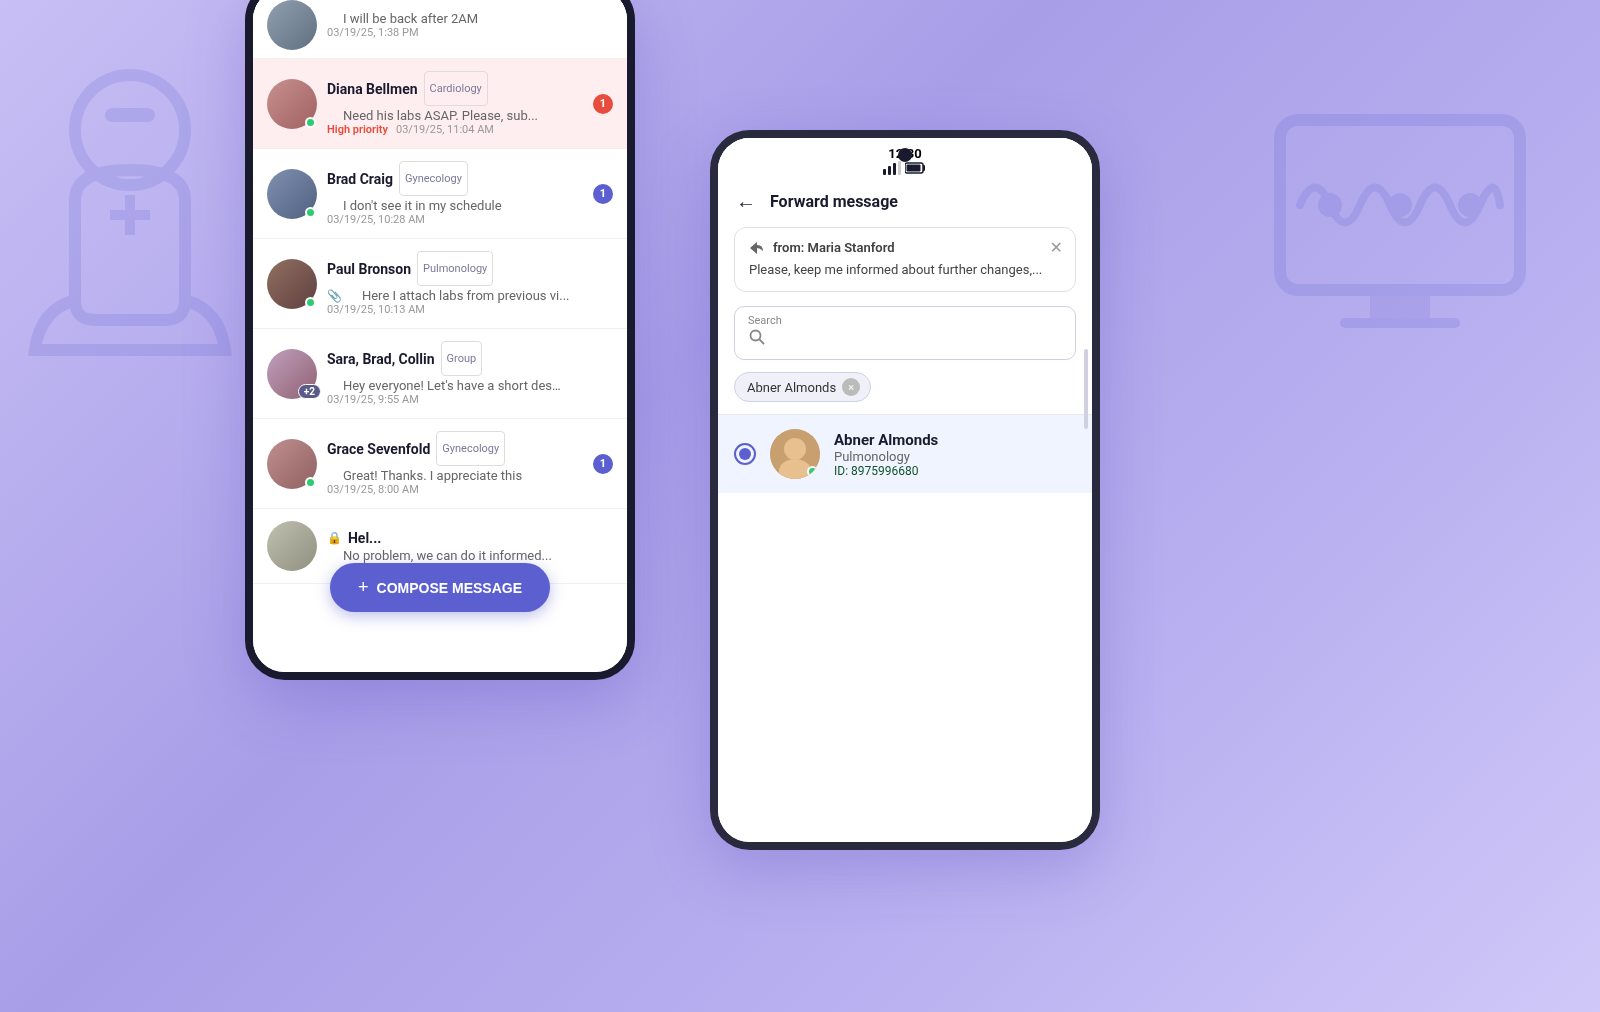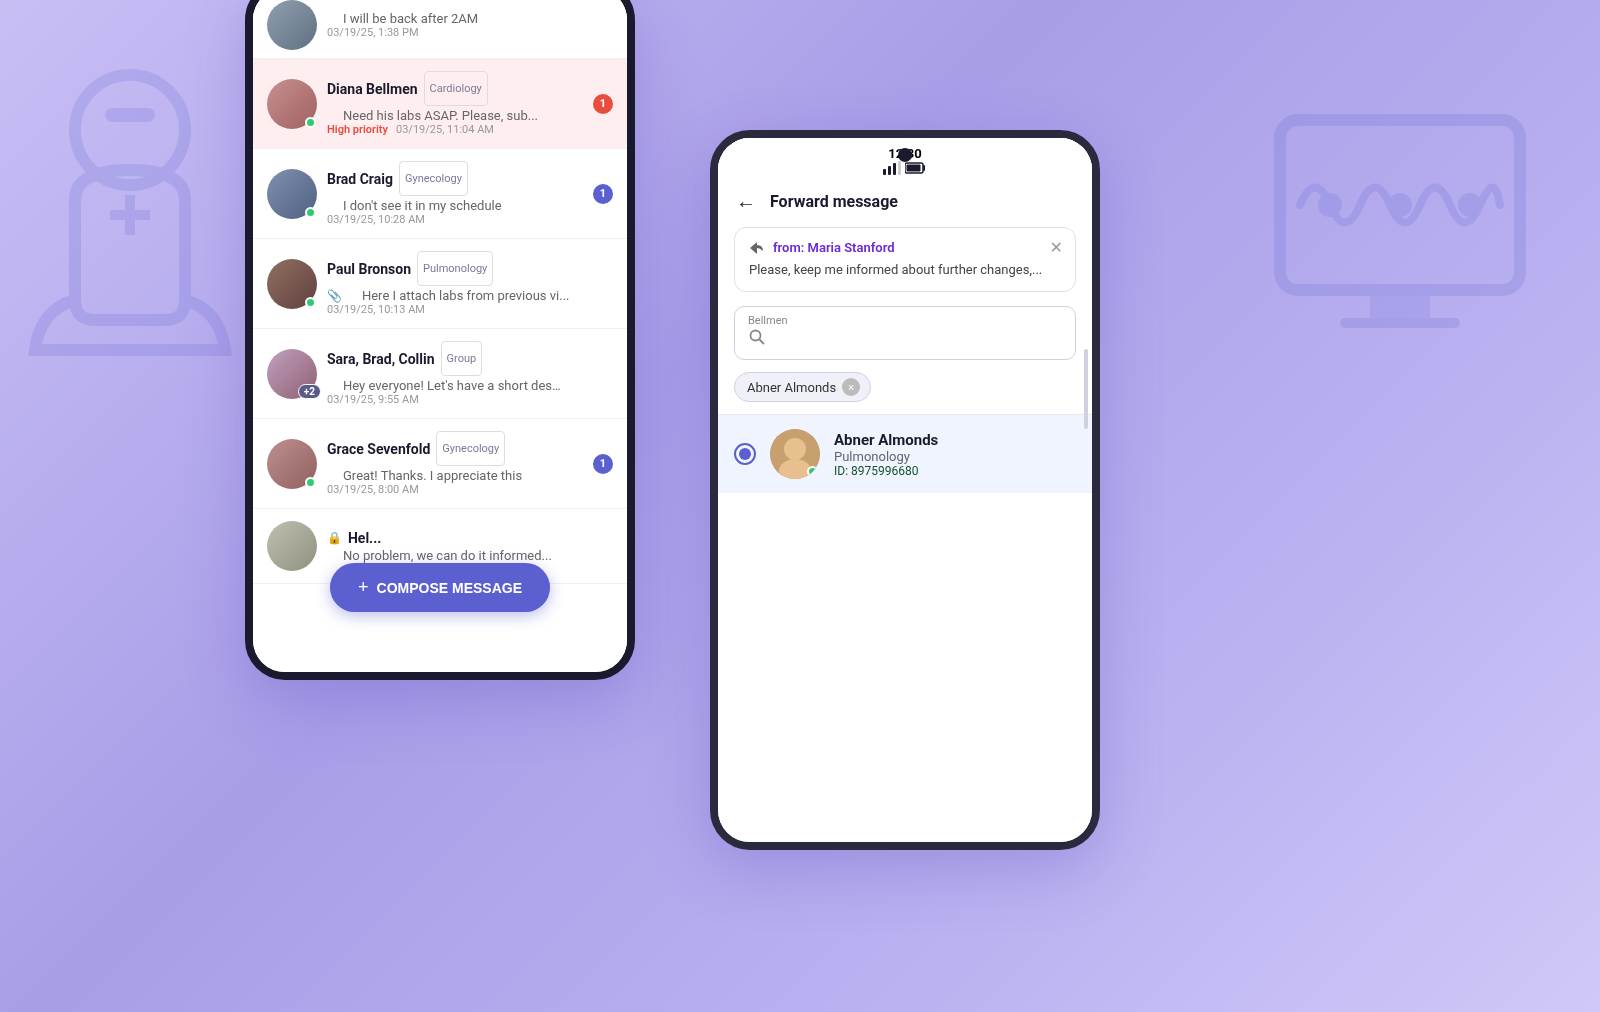--- a/index.html
+++ b/index.html
@@ -244,21 +244,21 @@
       padding: 12px 14px;
       background: #fff;
       position: relative;
     }
     .quoted-from {
       display: flex;
       align-items: flex-end;
       gap: 8px;
       font-size: 13px;
       font-weight: 600;
-      color: #6d28d9;
+      color: #404040;
       margin-bottom: 6px;
     }
     .quoted-text {
       font-size: 13px;
       color: #444;
       line-height: 1.4;
     }
     .quoted-close {
       position: absolute;
       top: 10px;
@@ -592,21 +592,21 @@
         <svg width="16" height="14" viewBox="0 0 16 14">
           <path d="M1 7 L8 1 L8 4 Q14 4 14 10 Q11 7 8 7 L8 13 Z" fill="#666"></path>
         </svg>
         <span>from: Maria Stanford</span>
       </div>
       <div class="quoted-text">Please, keep me informed about further changes,...</div>
       <span class="quoted-close">✕</span>
     </div>
 
     <div class="search-box">
-      <span class="search-label">Bellmen</span>
+      <span class="search-label">Search</span>
       <div class="search-input-wrap">
         <span class="search-icon-inner">
           <svg width="16" height="16" viewBox="0 0 16 16" fill="none">
             <circle cx="6.5" cy="6.5" r="5" stroke="#888" stroke-width="1.8"></circle>
             <line x1="10.5" y1="10.5" x2="14.5" y2="14.5" stroke="#888" stroke-width="1.8" stroke-linecap="round"></line>
           </svg>
         </span>
       </div>
     </div>
 

